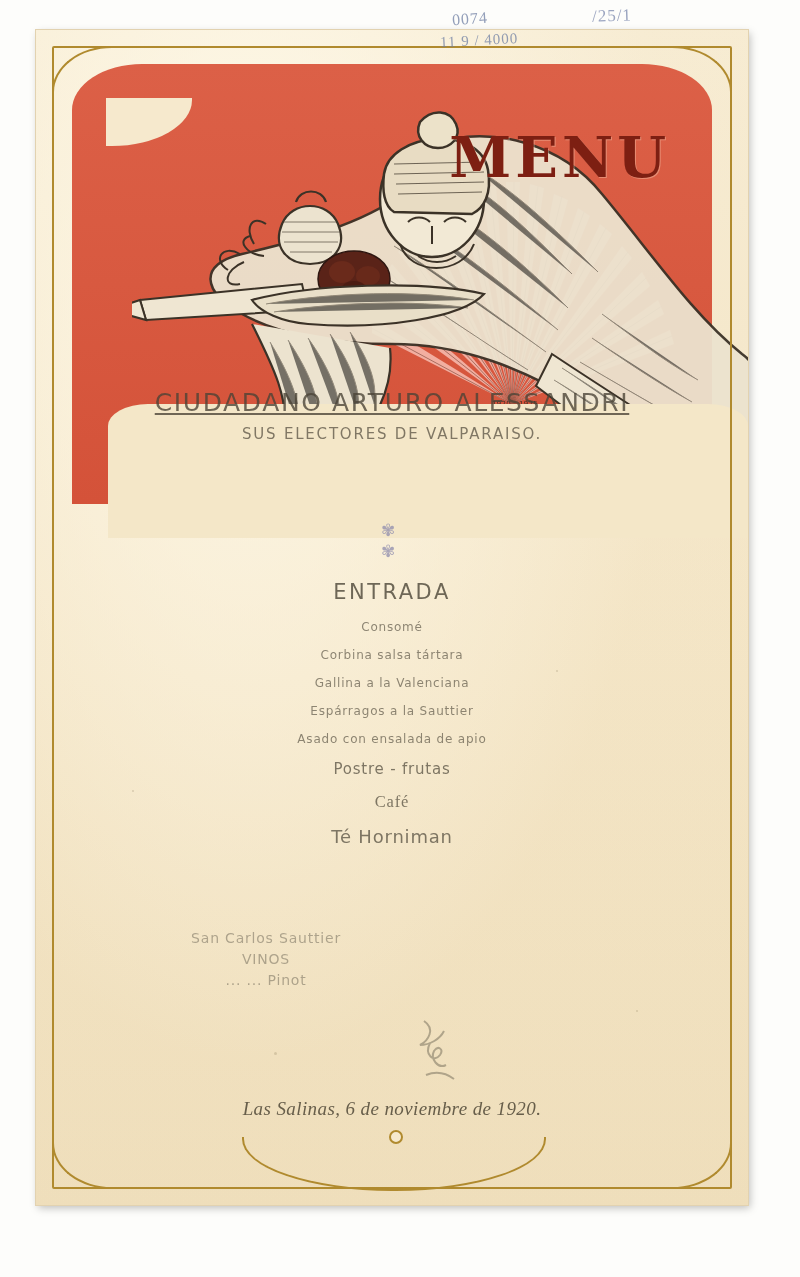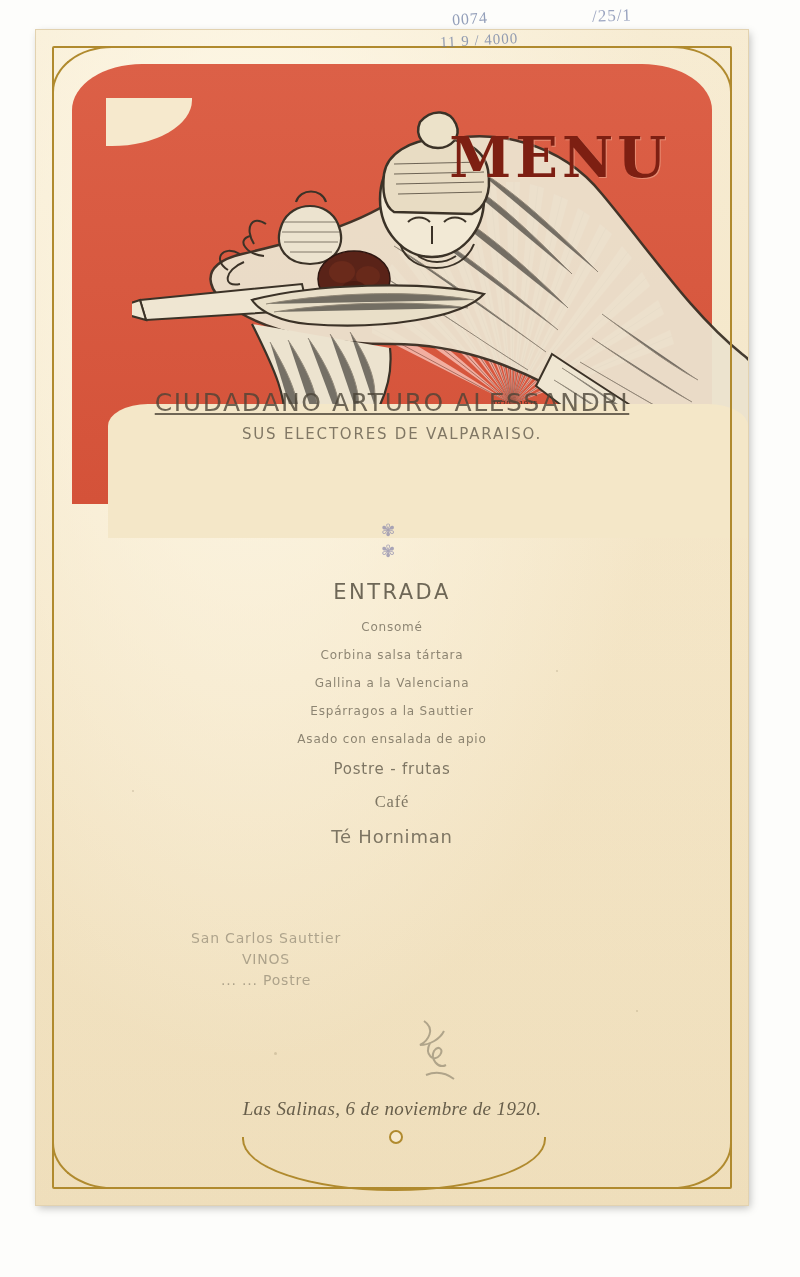--- a/index.html
+++ b/index.html
@@ -483,21 +483,21 @@
     <p class="dish d-5">Espárragos a la Sauttier</p>
     <p class="dish d-6">Asado con ensalada de apio</p>
     <p class="dish d-7">Postre - frutas</p>
     <p class="dish d-8">Café</p>
     <p class="dish d-9">Té Horniman</p>
   </div>
 
   <div id="wines">
     <div>San Carlos  Sauttier</div>
     <div>VINOS</div>
-    <div>...   ...    Postre</div>
+    <div>...   ...    Pinot</div>
   </div>
 
   <div id="signature">
     <svg width="60" height="70" viewBox="0 0 60 70">
       <g fill="none" stroke="#5e5848" stroke-width="2" opacity="0.8">
         <path d="M14,6 C26,14 18,26 10,30 C20,30 30,24 34,16"></path>
         <path d="M20,28 C14,40 24,48 30,40 C34,34 28,30 24,36 C20,44 28,54 36,50"></path>
         <path d="M16,60 C26,56 36,58 44,64"></path>
       </g>
     </svg>

